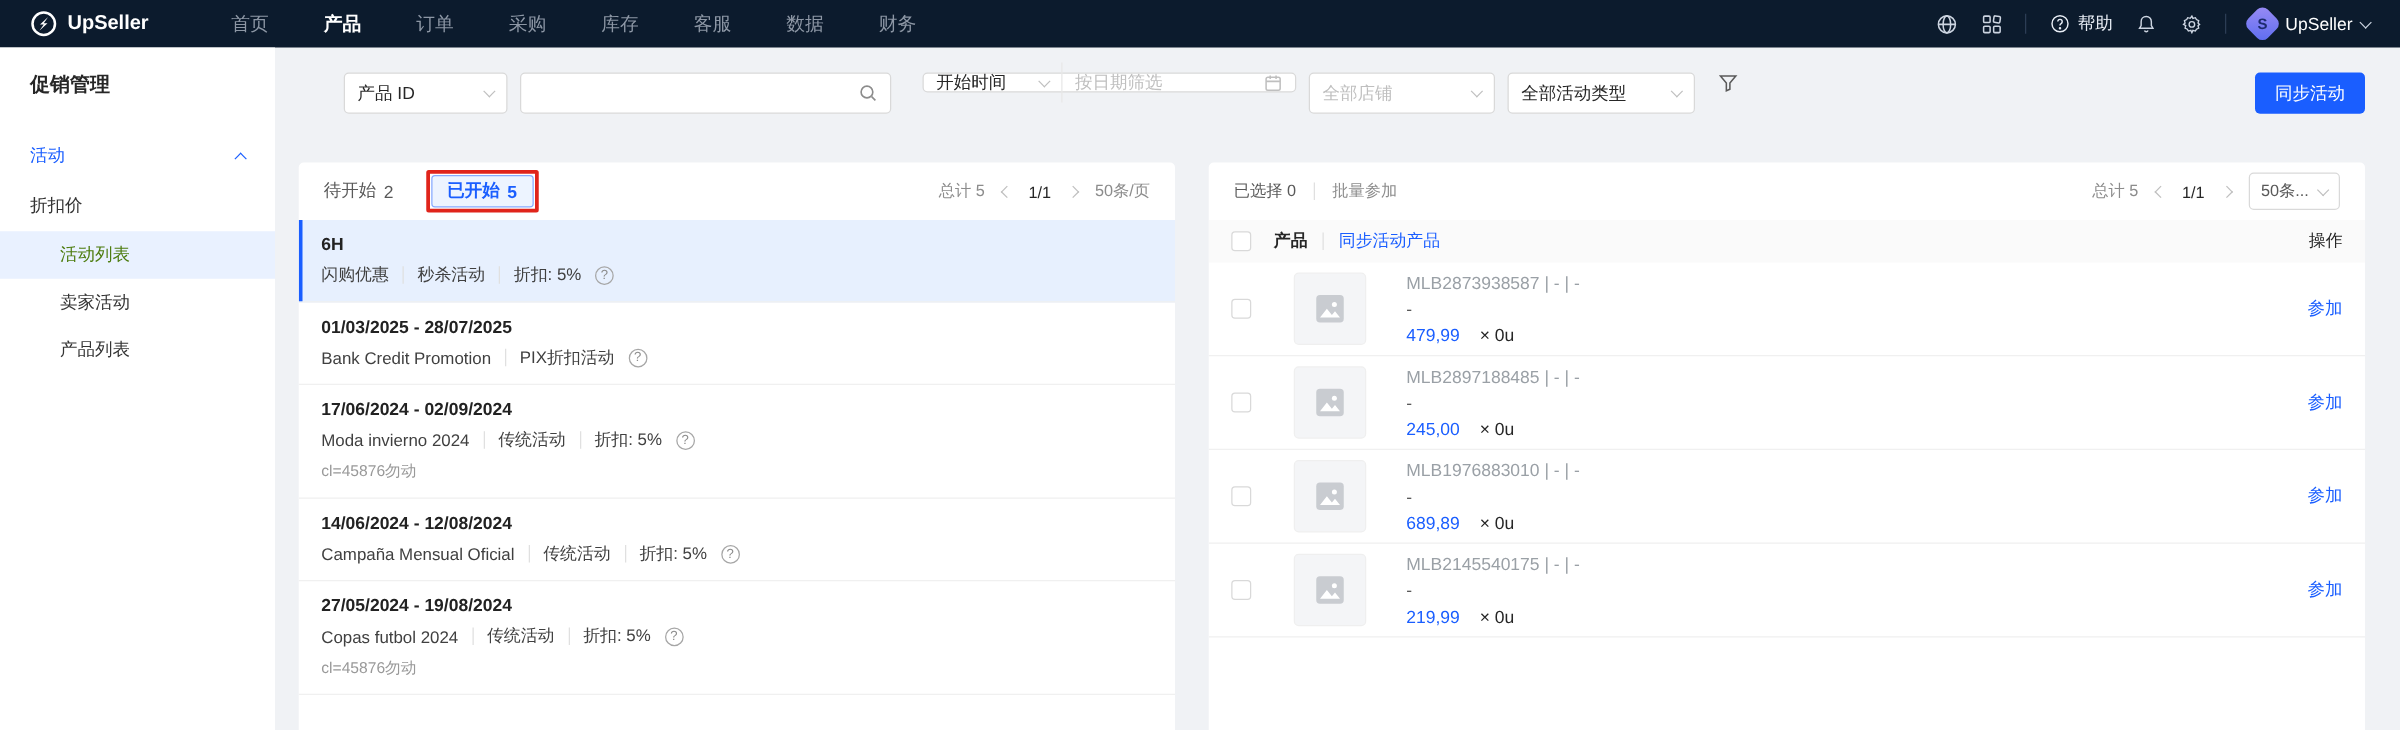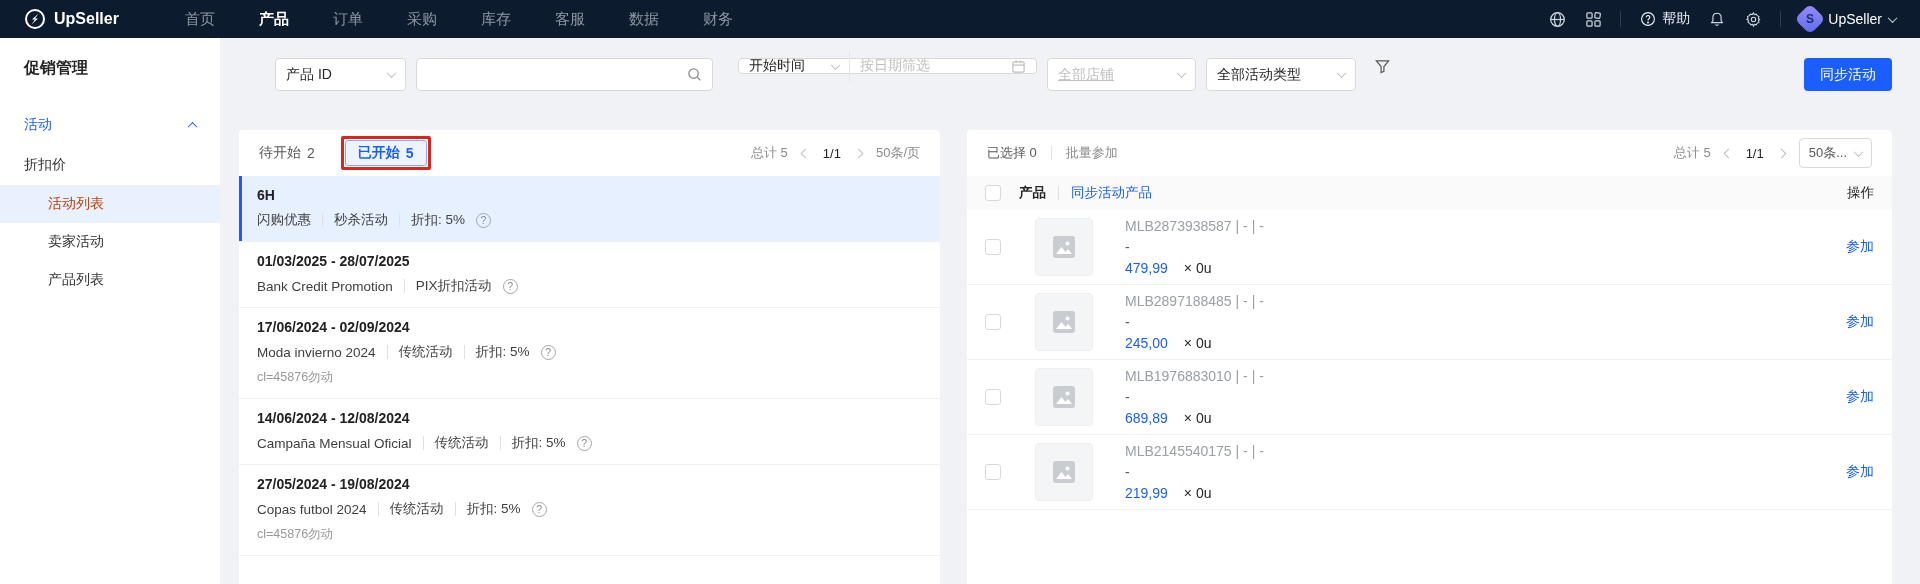--- a/index.html
+++ b/index.html
@@ -22,30 +22,30 @@
     background:linear-gradient(135deg,#9b8cf5,#5b6cf0); display:flex; align-items:center; justify-content:center; }
   .avatar span { transform:rotate(-45deg); color:#1d2b6e; font-size:12px; font-weight:bold; }
 
   
   .layout { display:flex; height:546px; }
   .sidebar { width:220px; background:#fff; flex:0 0 220px; padding-top:20px; }
   .sb-title { font-size:16px; font-weight:bold; padding:0 24px; margin-bottom:26px; }
   .sb-item { height:40px; display:flex; align-items:center; padding:0 24px; font-size:14px; color:#333; cursor:pointer; }
   .sb-item.blue { color:#1a5eff; justify-content:space-between; }
   .sb-sub { height:38px; display:flex; align-items:center; padding-left:48px; font-size:14px; color:#333; cursor:pointer; }
-  .sb-sub.active { background:#e9f1ff; color:#c2410c; }
+  .sb-sub.active { background:#e9f1ff; color:#4d7c0f; }
 
   .main { flex:1; padding:20px 28px 0 19px; }
 
   
   .filters { display:flex; align-items:flex-start; gap:10px; height:33px;padding-left:36px; }
   .box { height:33px; background:#fff; border:1px solid #d9d9d9; border-radius:4px; display:flex; align-items:center; padding:0 10px; }
   .sel { justify-content:space-between; cursor:pointer; }
   .sel .lbl { color:#262626; }
-  .sel .lbl.ph { color:#bfbfbf;text-decoration:underline; }
+  .sel .lbl.ph { color:#bfbfbf; }
   .w-pid { width:131px; }
   .w-search { width:297px; justify-content:flex-end; }
   .date-group { height:16px; background:#fff; border:1px solid #d9d9d9; border-radius:4px; display:flex; align-items:center; margin-left:15px; }
   .dg-sel { width:110px; padding:0 10px; display:flex; justify-content:space-between; align-items:center; cursor:pointer; height:100%; }
   .dg-div { width:1px; height:32px; background:#e8e8e8; }
   .dg-input { width:186px; padding:0 10px; display:flex; justify-content:space-between; align-items:center; color:#bfbfbf; height:100%; cursor:text; }
   .w-shop { width:149px; }
   .w-type { width:150px; }
   .funnel { margin-left:8px; cursor:pointer; color:#595959; display:flex; }
   .btn-primary { margin-left:auto; height:33px; padding:0 16px; background:#1a5eff; color:#fff; border:none;

